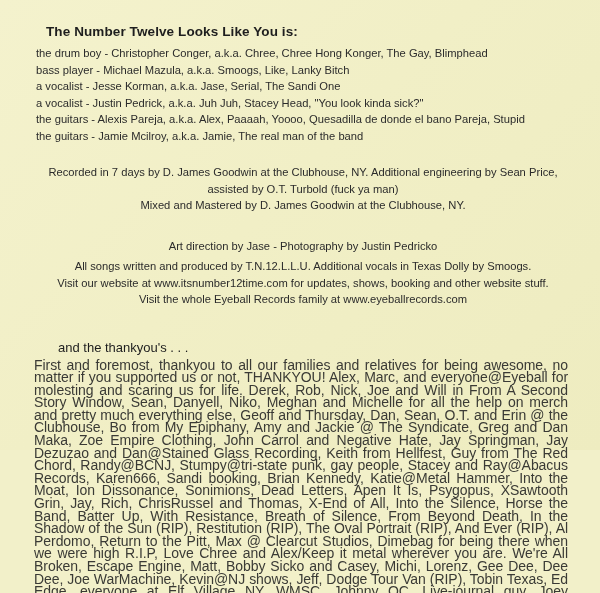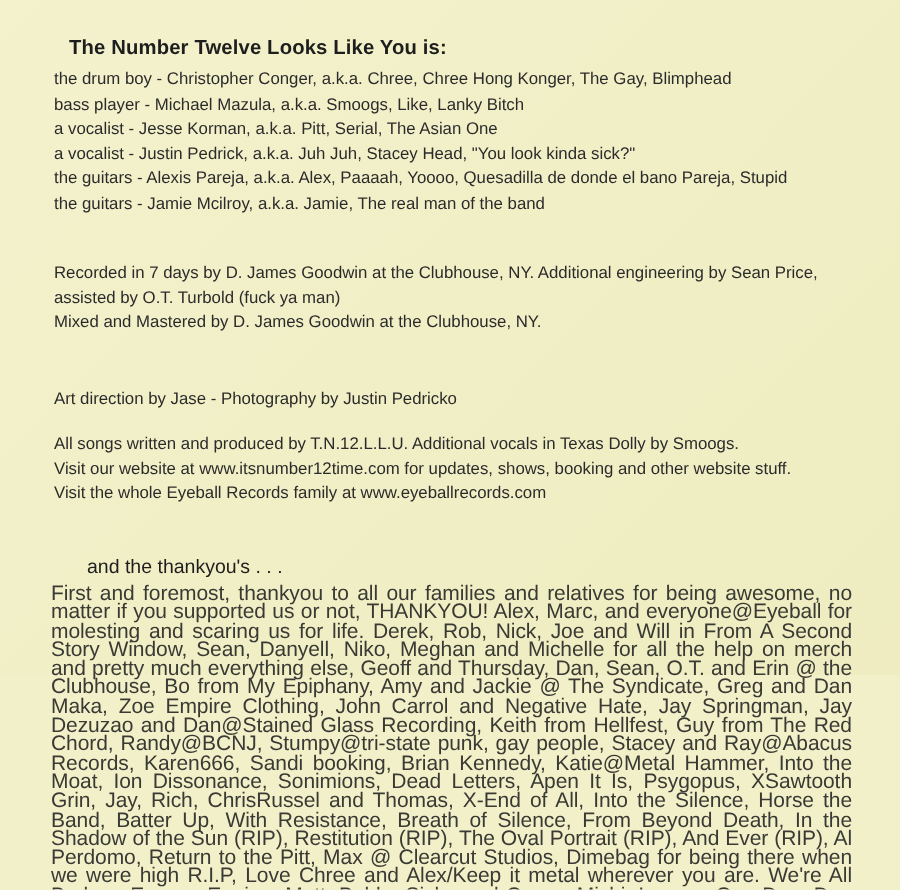--- a/index.html
+++ b/index.html
@@ -32,22 +32,23 @@
   .credits {
     margin: 0 0 4px 4px;
   }
   .credit-line {
     font-size: 11.2px;
     line-height: 16.5px;
     color: #2b2b2b;
     white-space: nowrap;
   }
   .block {
-    margin-top: 14px;
+    margin-top: 4px;
     margin-left: 4px;
+    text-align: center;
   }
   .block p {
     margin: 0;
     font-size: 11.2px;
     line-height: 16.5px;
     color: #2b2b2b;
   }
   .spacer-lg { height: 20px; }
   .spacer-md { height: 12px; }
   .thankyou-head {
@@ -68,21 +69,21 @@
 </head>
 <body>
 
 <div class="page">
 
   <div class="heading">The Number Twelve Looks Like You is:</div>
 
   <div class="credits">
     <div class="credit-line">the drum boy - Christopher Conger, a.k.a. Chree, Chree Hong Konger, The Gay, Blimphead</div>
     <div class="credit-line">bass player - Michael Mazula, a.k.a. Smoogs, Like, Lanky Bitch</div>
-    <div class="credit-line">a vocalist - Jesse Korman, a.k.a. Pitt, Serial, The Asian One</div>
+    <div class="credit-line">a vocalist - Jesse Korman, a.k.a. Jase, Serial, The Sandi One</div>
     <div class="credit-line">a vocalist - Justin Pedrick, a.k.a. Juh Juh, Stacey Head, "You look kinda sick?"</div>
     <div class="credit-line">the guitars - Alexis Pareja, a.k.a. Alex, Paaaah, Yoooo, Quesadilla de donde el bano Pareja, Stupid</div>
     <div class="credit-line">the guitars - Jamie Mcilroy, a.k.a. Jamie, The real man of the band</div>
   </div>
 
   <div class="spacer-md"></div>
 
   <div class="block">
     <p>Recorded in 7 days by D. James Goodwin at the Clubhouse, NY. Additional engineering by Sean Price,</p>
     <p>assisted by O.T. Turbold (fuck ya man)</p>

